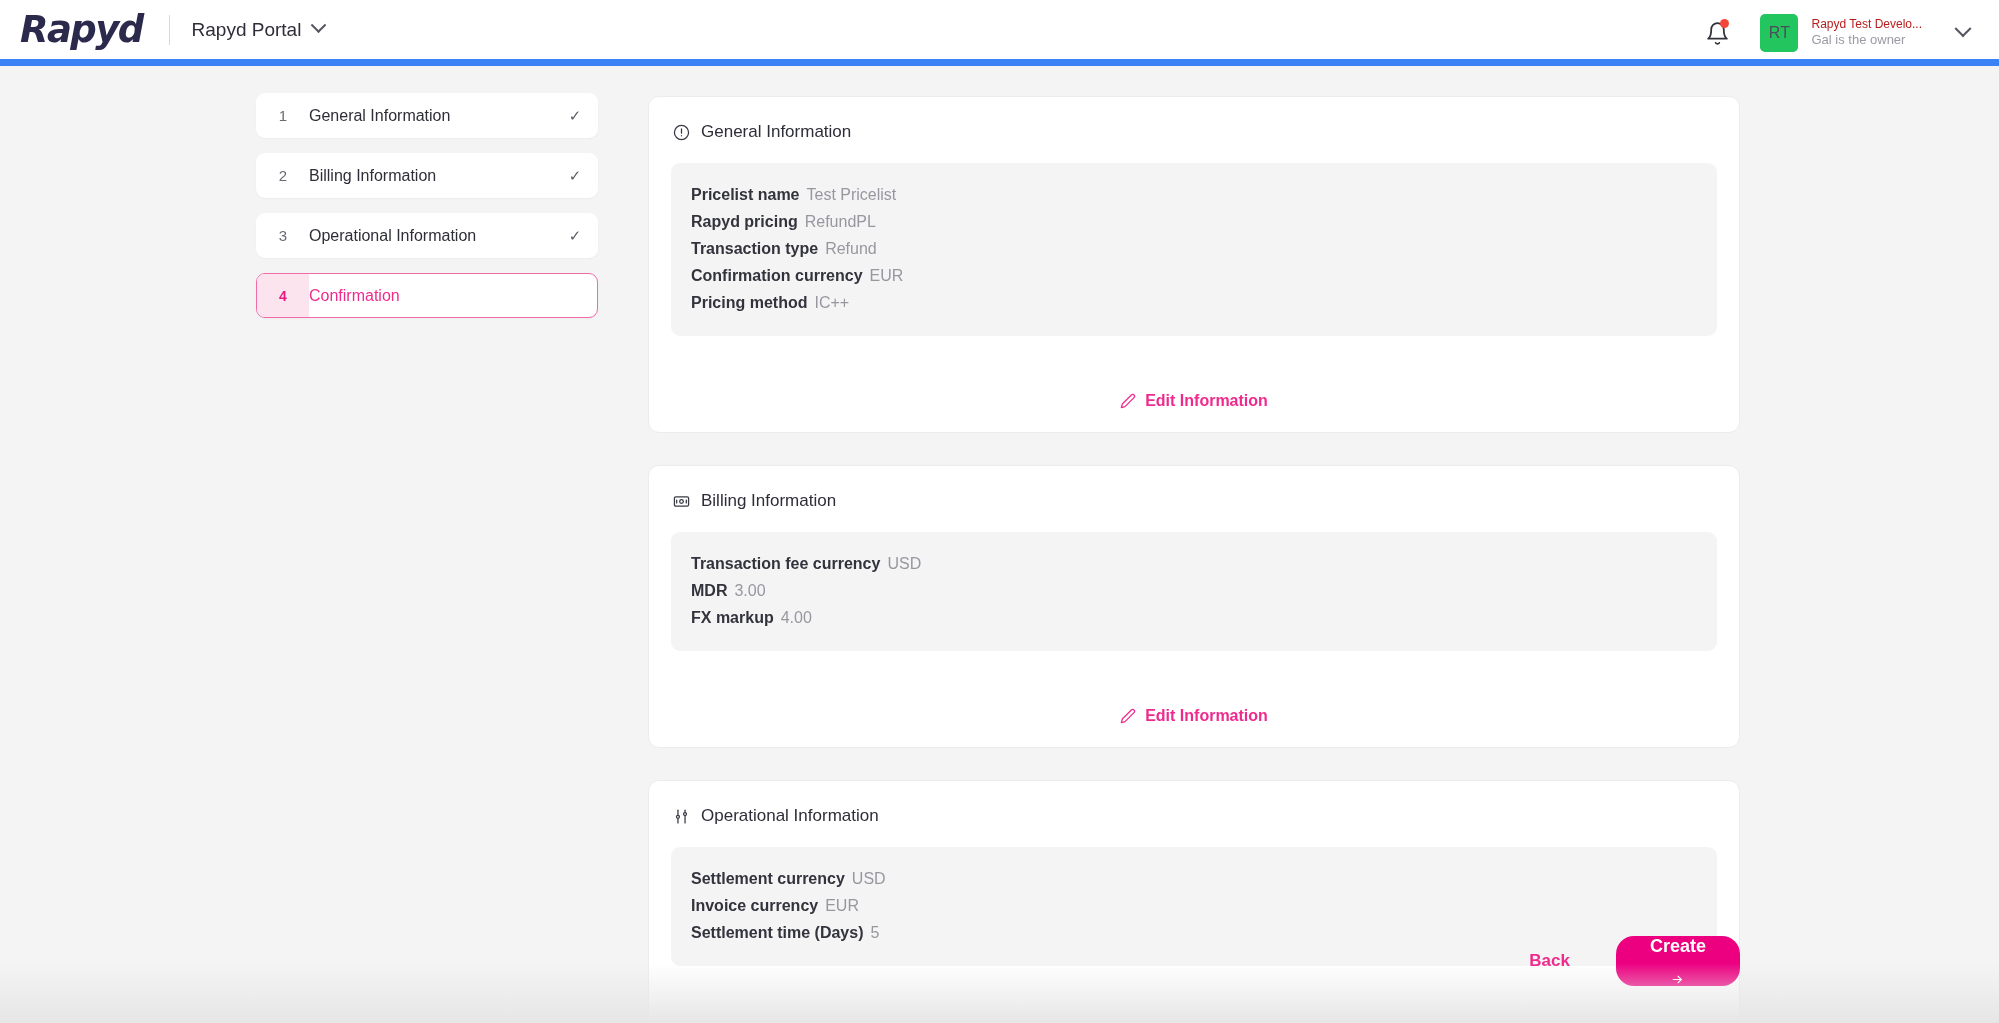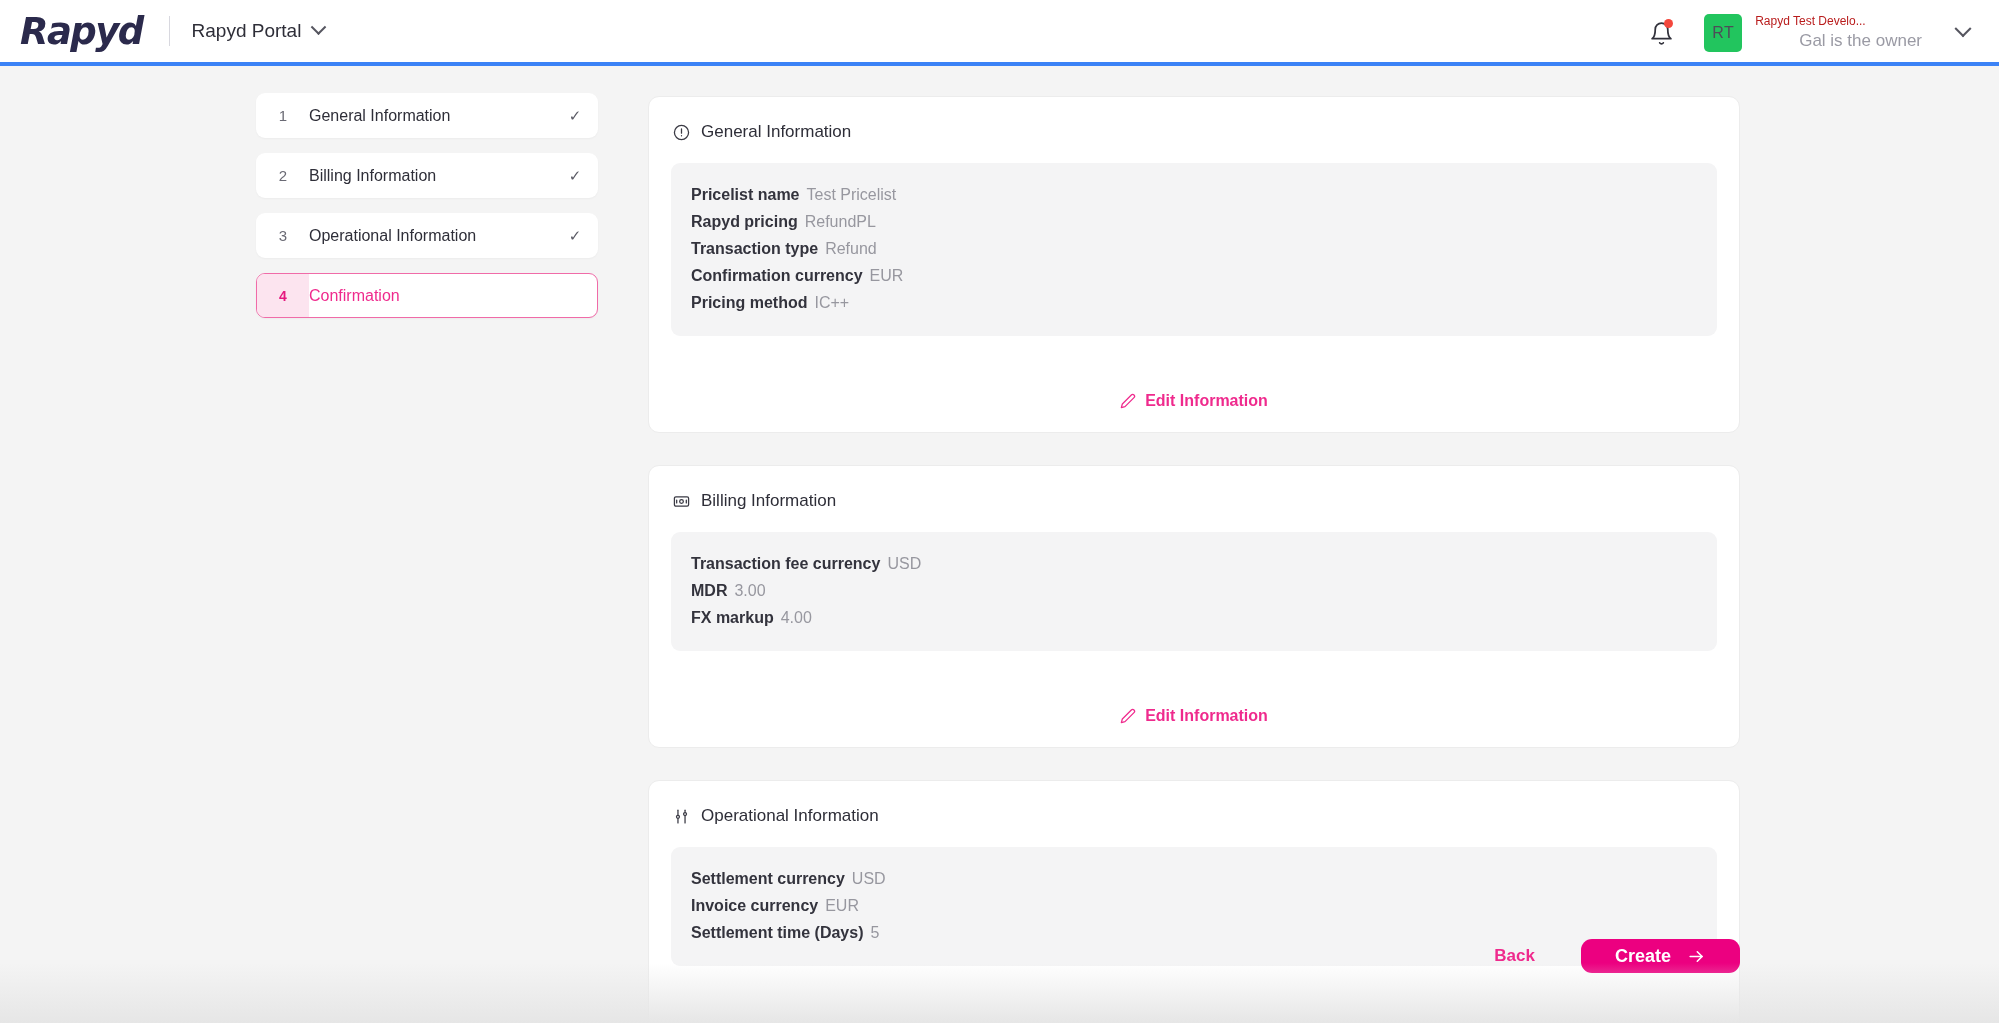--- a/index.html
+++ b/index.html
@@ -10,21 +10,21 @@
     font-family: "Liberation Sans", sans-serif;
     background: #f4f4f4;
   }
 
   
   .topbar {
     height: 66px;
     background: #ffffff;
     display: flex;
     position: relative;
-    border-bottom: 4px solid #3b82f6;
+    border-bottom: 7px solid #3b82f6;
   }
   .brand-wrap {
     display: flex;
     align-items: center;
     padding-left: 20px;
     gap: 0;
   }
   .logo {
     font-family: "DejaVu Sans", sans-serif;
     font-size: 37px;
@@ -95,21 +95,21 @@
     background: #22c55e;
     color: #4d4d58;
     font-size: 16px;
     display: flex;
     align-items: center;
     justify-content: center;
     letter-spacing: .3px;
   }
   .user-texts { display: flex; flex-direction: column; gap: 2px; }
   .user-name { font-size: 12px; color: #b91c1c; line-height: 1.15; }
-  .user-sub { font-size: 17px; color: #9a9aa4; line-height: 1.15; margin-left: 44px; }
+  .user-sub { font-size: 13px; color: #9a9aa4; line-height: 1.15; }
   .user-chev {
     margin-left: 22px; margin-right: 10px;
     width: 12px; height: 12px;
     border-right: 2px solid #55555f;
     border-bottom: 2px solid #55555f;
     transform: rotate(45deg) translate(-3px,-3px);
   }
 
   
   .page {
@@ -254,30 +254,31 @@
     font-size: 17px;
     font-weight: 700;
     font-family: inherit;
     cursor: pointer;
     padding: 10px 18px;
   }
   .btn-create {
     background: #ec0080;
     color: #ffffff;
     border: none;
-    border-radius: 11px;
+    border-radius: 18px;
     font-size: 18px;
     font-weight: 700;
     font-family: inherit;
-    height: 34px;
+    height: 50px;
     padding: 0 34px;
     display: inline-flex;
     align-items: center;
     gap: 16px;
     cursor: pointer;
+    flex-direction: column;
   }
 </style>
 </head>
 <body>
 
 <div class="topbar">
   <div class="brand-wrap">
     <div class="logo">Rapyd</div>
     <div class="brand-divider"></div>
     <div style="display:flex;align-items:center;">

